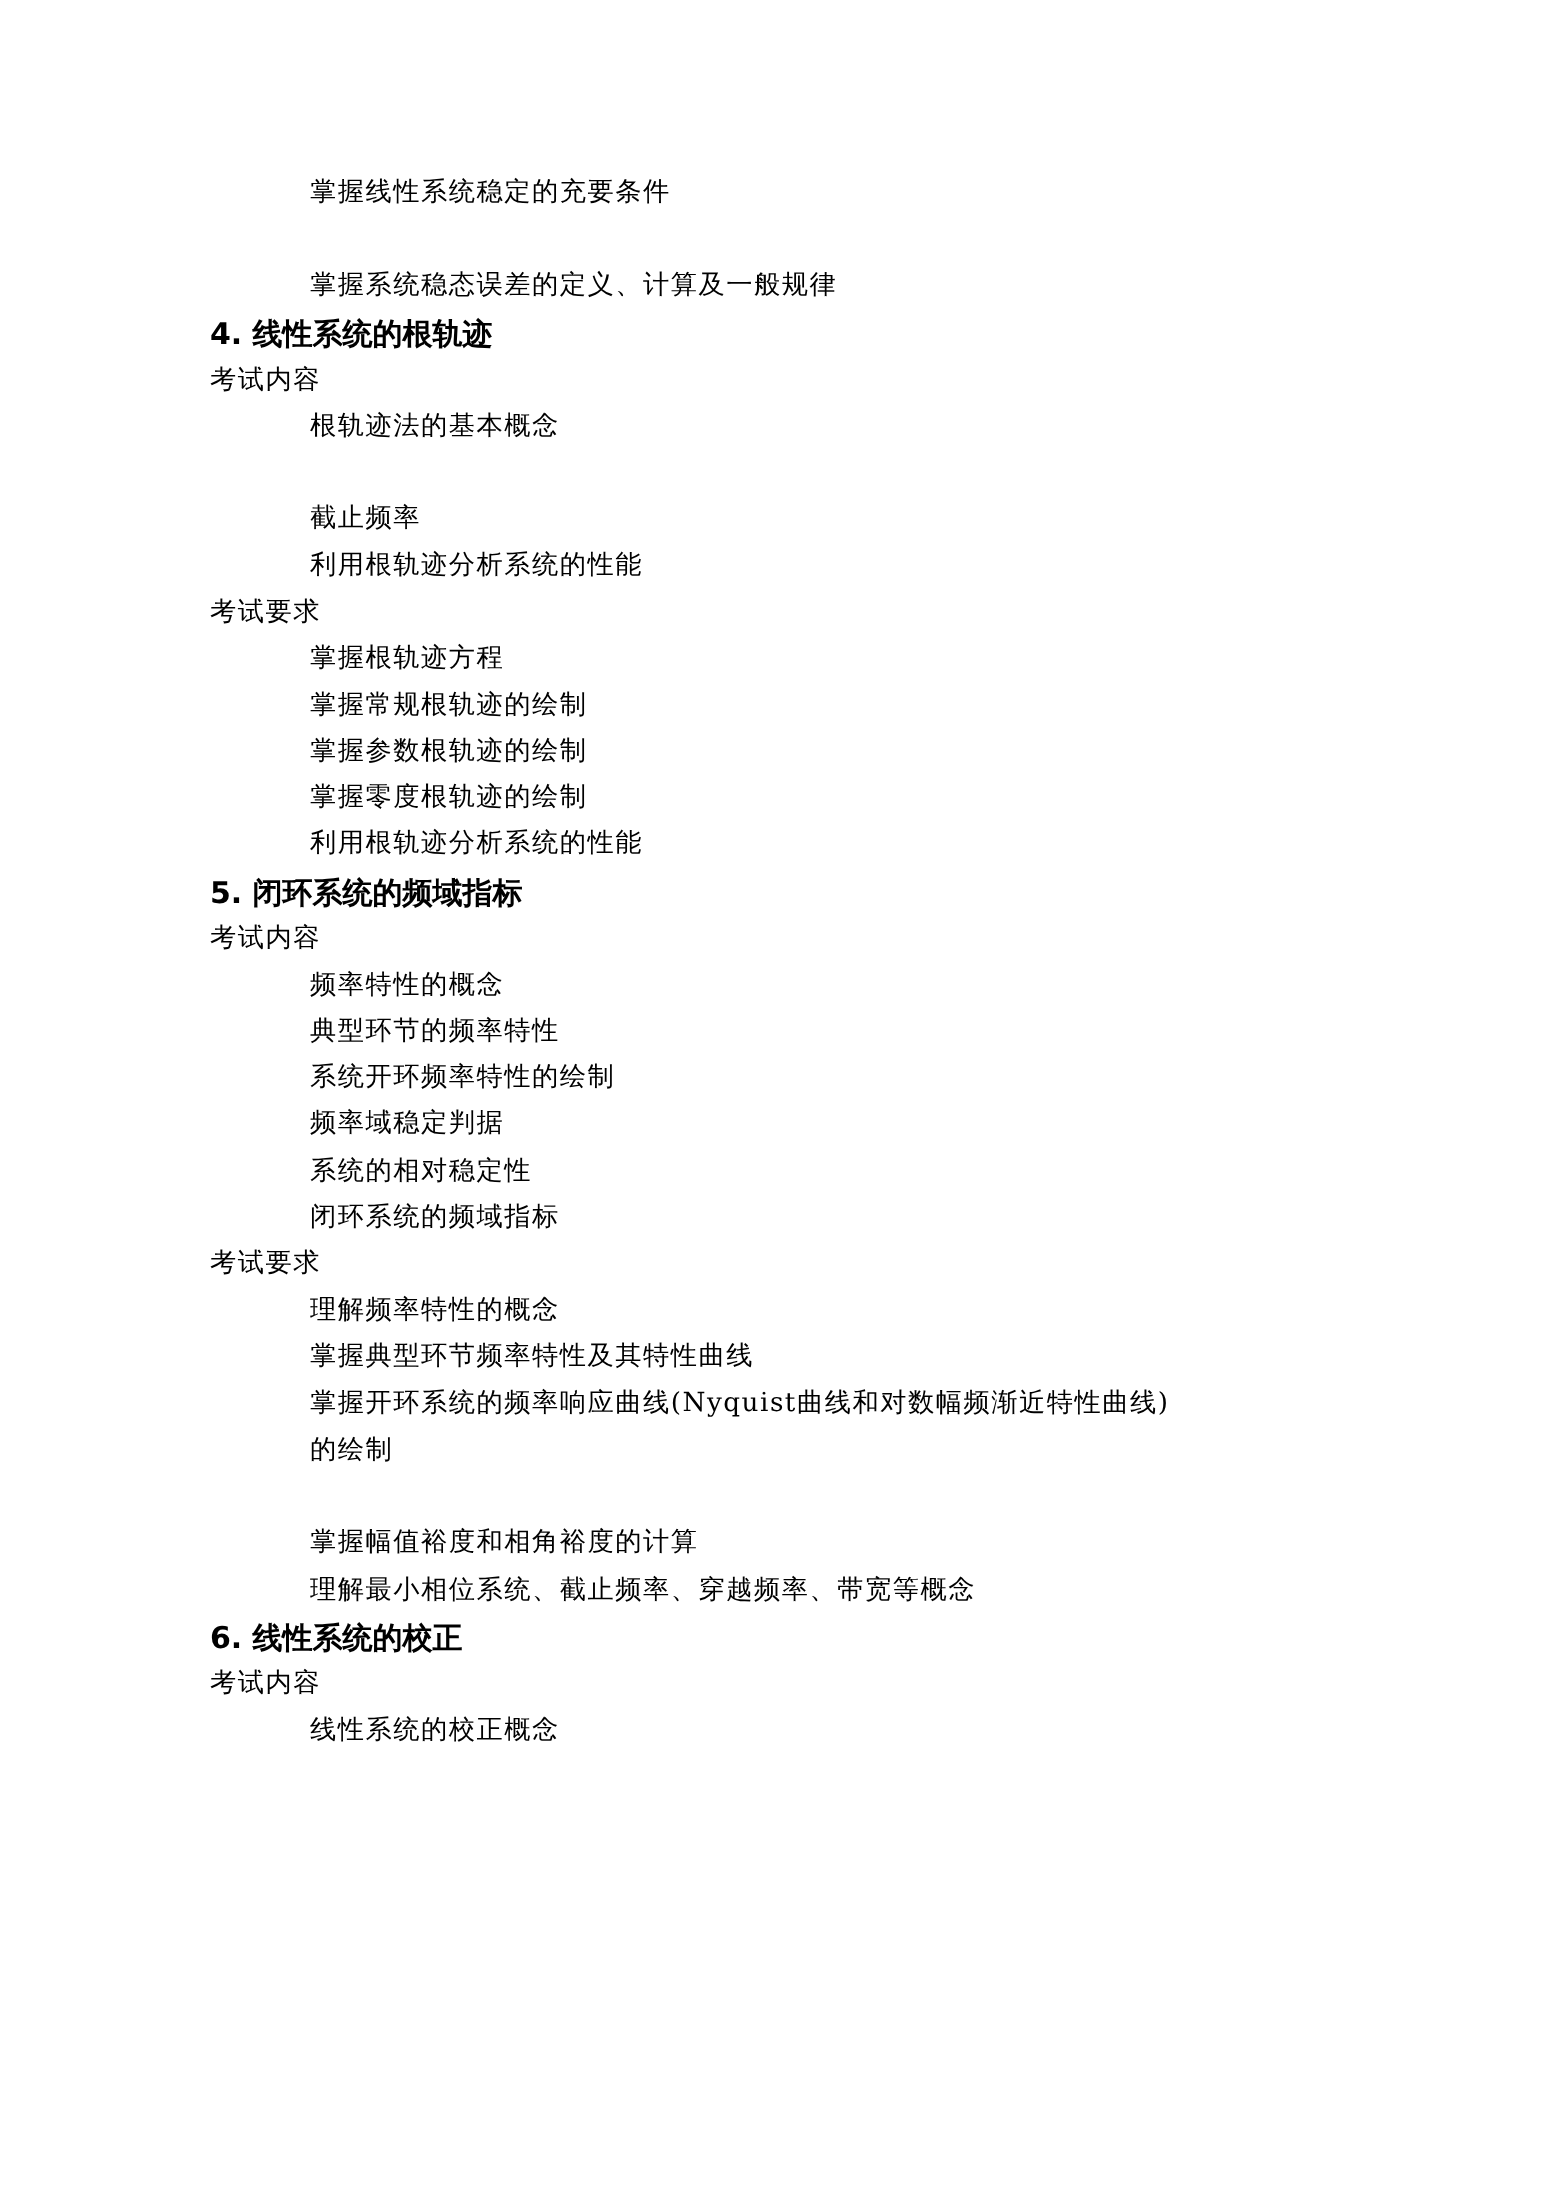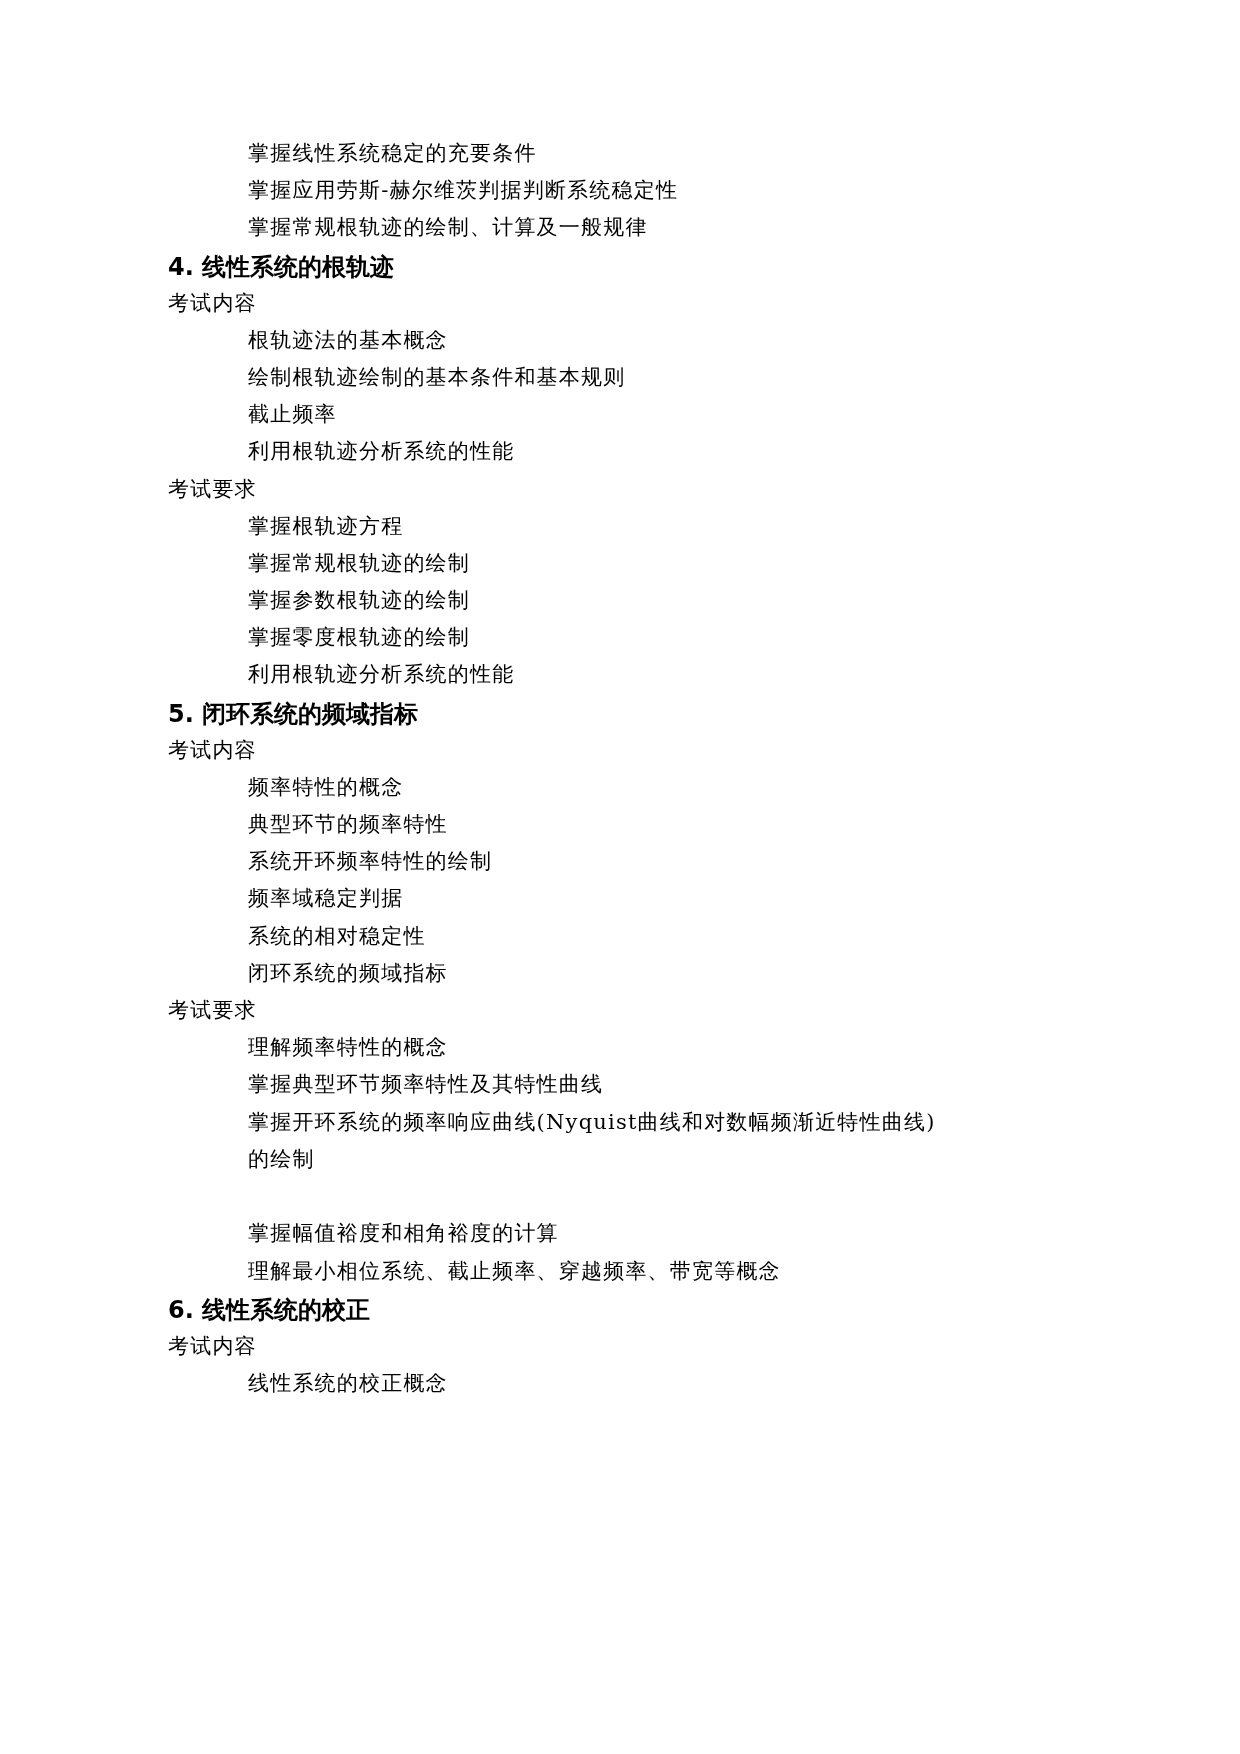--- a/index.html
+++ b/index.html
@@ -44,29 +44,27 @@
       display: inline-block;
       width: 34px;
     }
   </style>
 </head>
 <body>
 
 <div class="page">
 
   <div class="line item" style="top:139px">掌握线性系统稳定的充要条件</div>
-  <div class="line item" style="top:176px">掌握应用劳斯-赫尔维茨判据判断系统稳定性</div>
-  <div class="line item" style="top:213px">掌握常规根轨迹的绘制、计算及一般规律</div>
+  <div class="line item" style="top:213px">掌握系统稳态误差的定义、计算及一般规律</div>
 
   <div class="line heading" style="top:253px">
     <span class="num">4.</span><span>线性系统的根轨迹</span>
   </div>
   <div class="line label" style="top:289px">考试内容</div>
   <div class="line item" style="top:326px">根轨迹法的基本概念</div>
-  <div class="line item" style="top:363px">绘制根轨迹绘制的基本条件和基本规则</div>
   <div class="line item" style="top:400px">截止频率</div>
   <div class="line item" style="top:437px">利用根轨迹分析系统的性能</div>
   <div class="line label" style="top:475px">考试要求</div>
   <div class="line item" style="top:512px">掌握根轨迹方程</div>
   <div class="line item" style="top:549px">掌握常规根轨迹的绘制</div>
   <div class="line item" style="top:586px">掌握参数根轨迹的绘制</div>
   <div class="line item" style="top:623px">掌握零度根轨迹的绘制</div>
   <div class="line item" style="top:660px">利用根轨迹分析系统的性能</div>
 
   <div class="line heading" style="top:700px">

